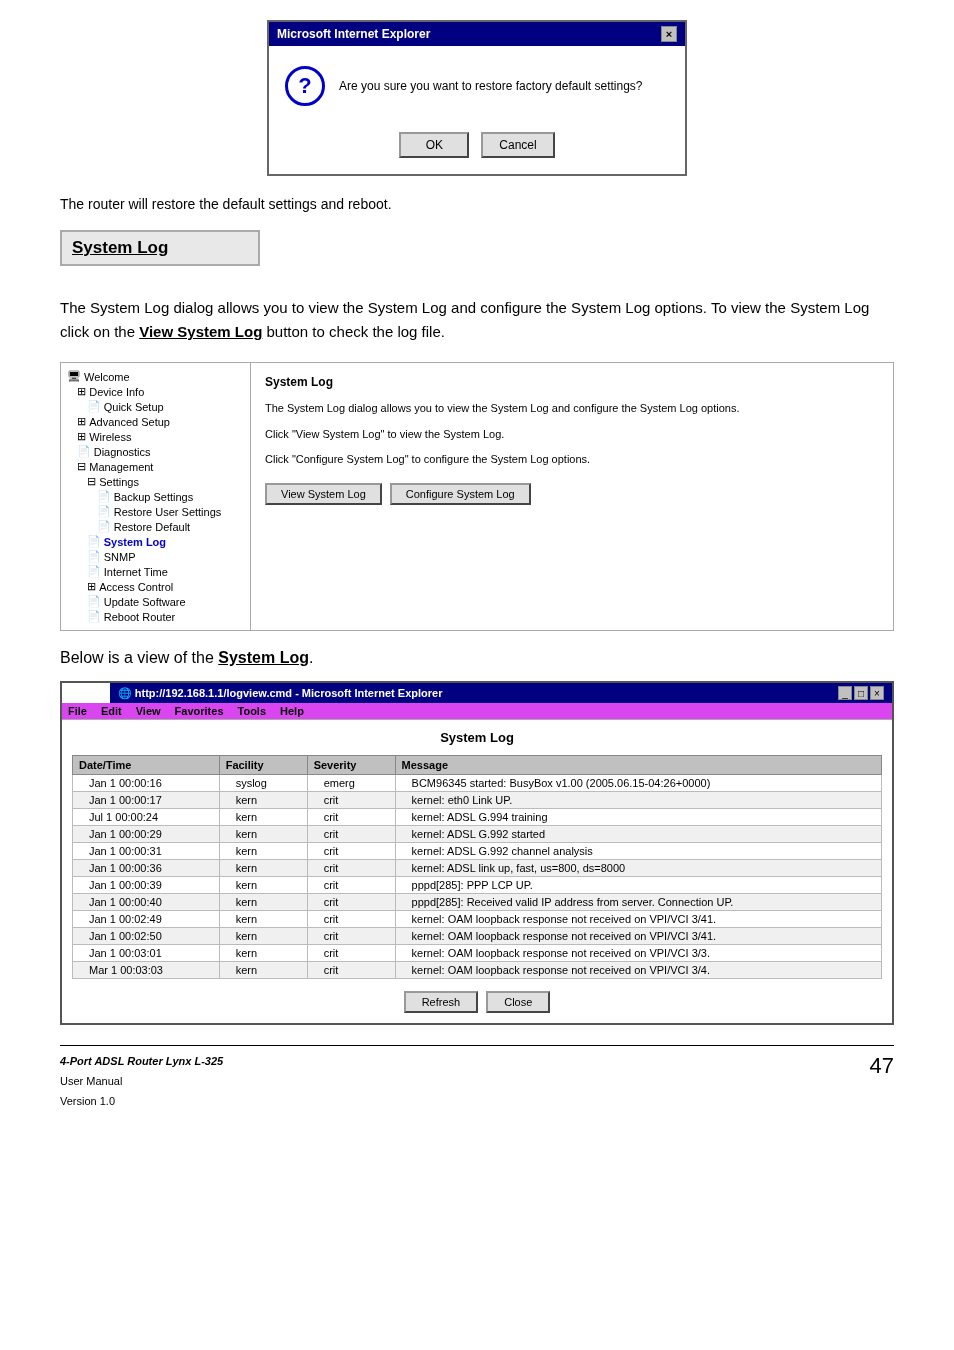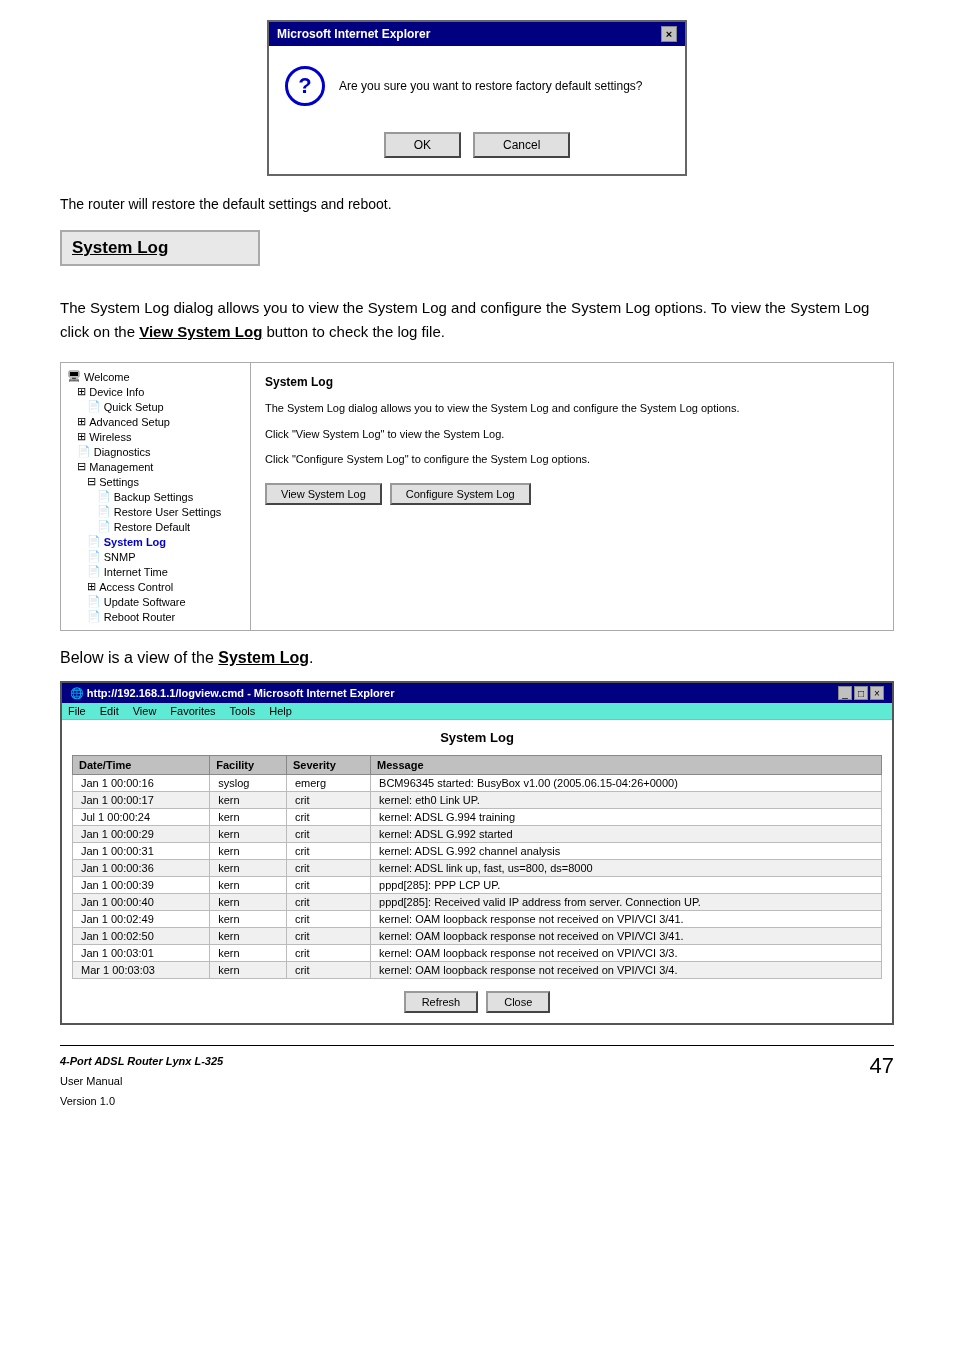--- a/index.html
+++ b/index.html
@@ -76,21 +76,21 @@
     .dialog-buttons {
       display: flex;
       justify-content: center;
       gap: 12px;
       padding: 10px 16px 16px 16px;
       background: #fff;
     }
     .dialog-btn {
       background: #e0e0e0;
       border: 2px outset #999;
-      padding: 4px 28px;
+      padding: 4px 16px;
       font-size: 12px;
       cursor: pointer;
       min-width: 70px;
     }
 
     
     .restore-text {
       font-size: 14px;
       margin-bottom: 18px;
     }
@@ -189,44 +189,46 @@
     }
     .browser-titlebar {
       background: #000080;
       color: #fff;
       padding: 3px 8px;
       font-size: 11px;
       font-weight: bold;
       display: flex;
       justify-content: space-between;
       align-items: center;
+      margin-left: 48px;
     }
     .browser-window-controls {
       display: flex;
       gap: 2px;
     }
     .browser-ctrl-btn {
       background: #c0c0c0;
       border: 1px solid #888;
       color: #000;
       font-size: 10px;
       width: 14px;
       height: 14px;
       display: flex;
       align-items: center;
       justify-content: center;
       cursor: pointer;
     }
     .browser-menubar {
-      background: #5eead4;
+      background: #d946ef;
       padding: 2px 6px;
       font-size: 11px;
       display: flex;
       gap: 14px;
       border-bottom: 1px solid #aaa;
+      font-weight: bold;
     }
     .browser-menubar span {
       cursor: pointer;
     }
 
     .browser-content {
       padding: 10px;
       overflow-y: auto;
       max-height: 520px;
     }
@@ -246,21 +248,21 @@
     }
     .syslog-table th {
       background: #c0c0c0;
       border: 1px solid #888;
       padding: 3px 6px;
       text-align: left;
       font-weight: bold;
     }
     .syslog-table td {
       border: 1px solid #bbb;
-      padding: 2px 8px;
+      padding: 2px 16px;
       vertical-align: top;
     }
     .syslog-table tr:nth-child(even) td { background: #f0f0f0; }
 
     .syslog-buttons {
       display: flex;
       justify-content: center;
       gap: 8px;
       margin-top: 12px;
     }

